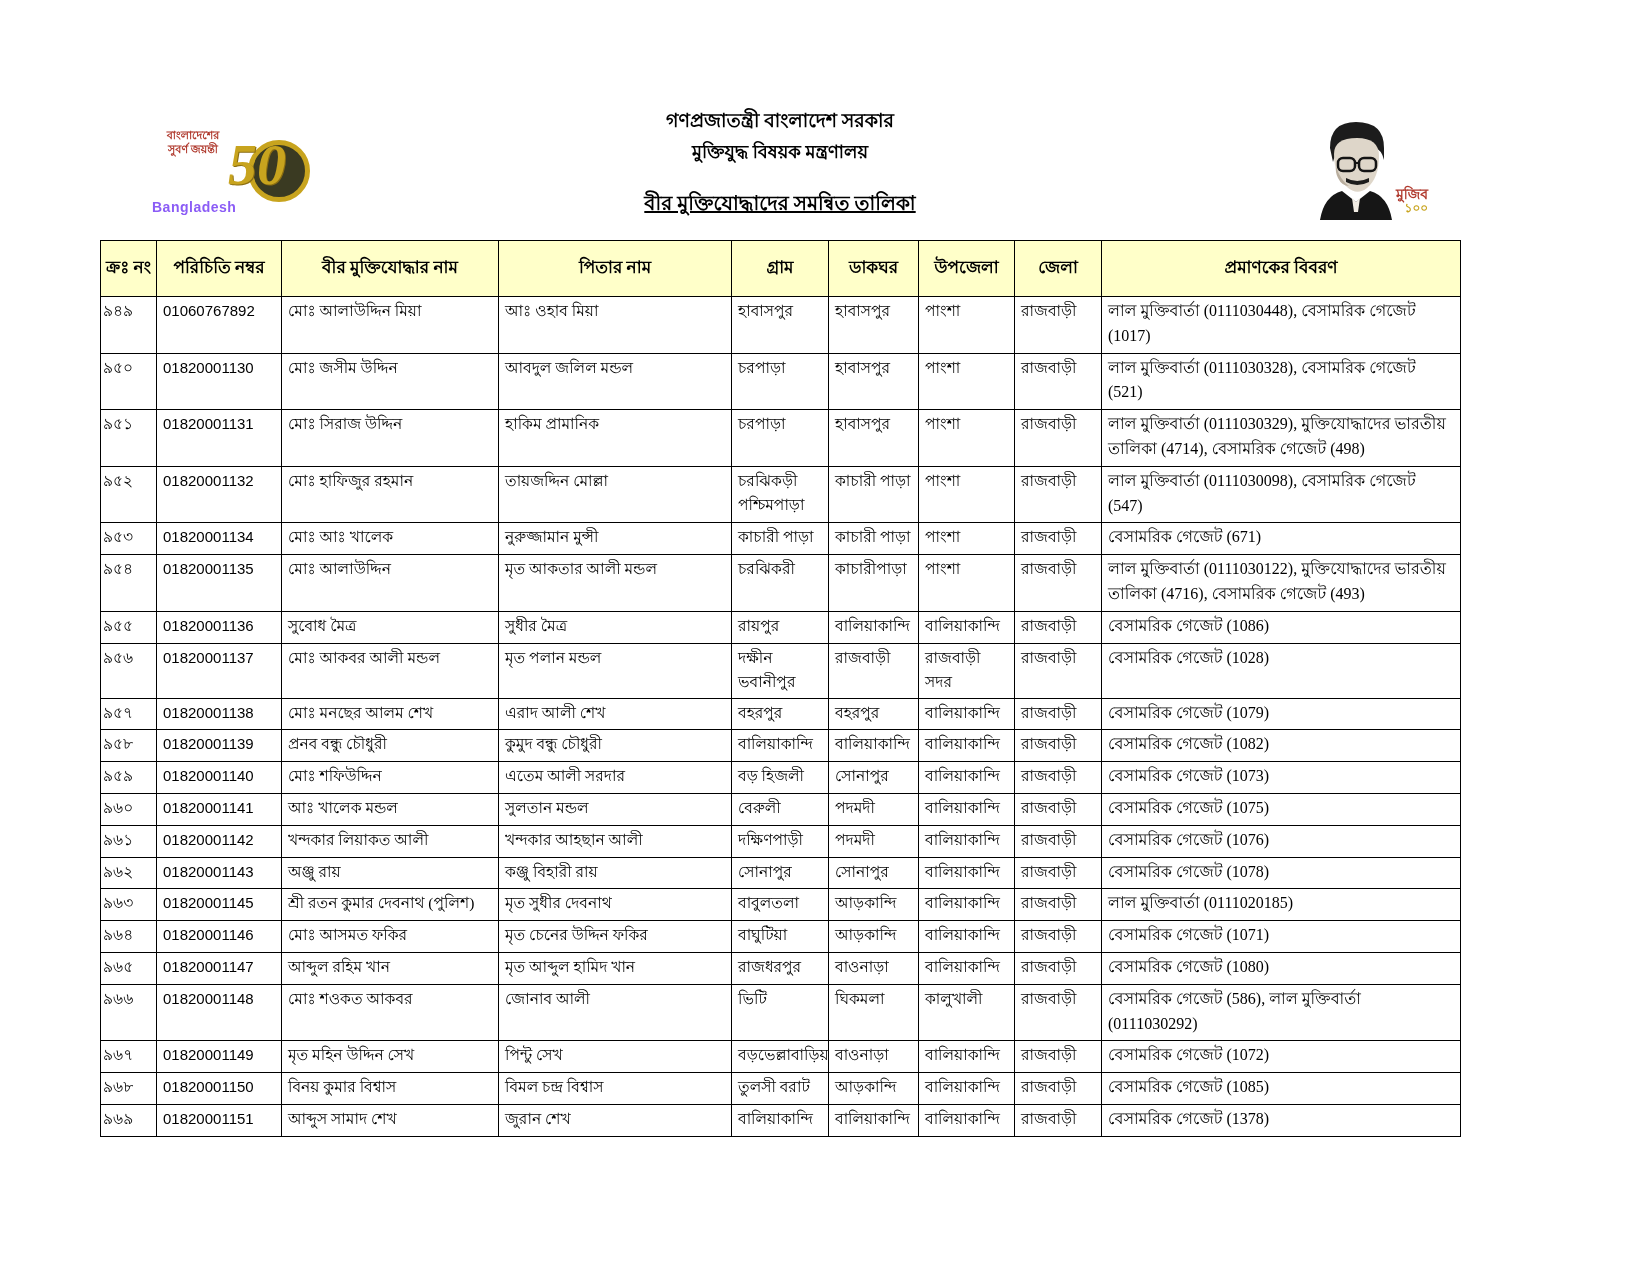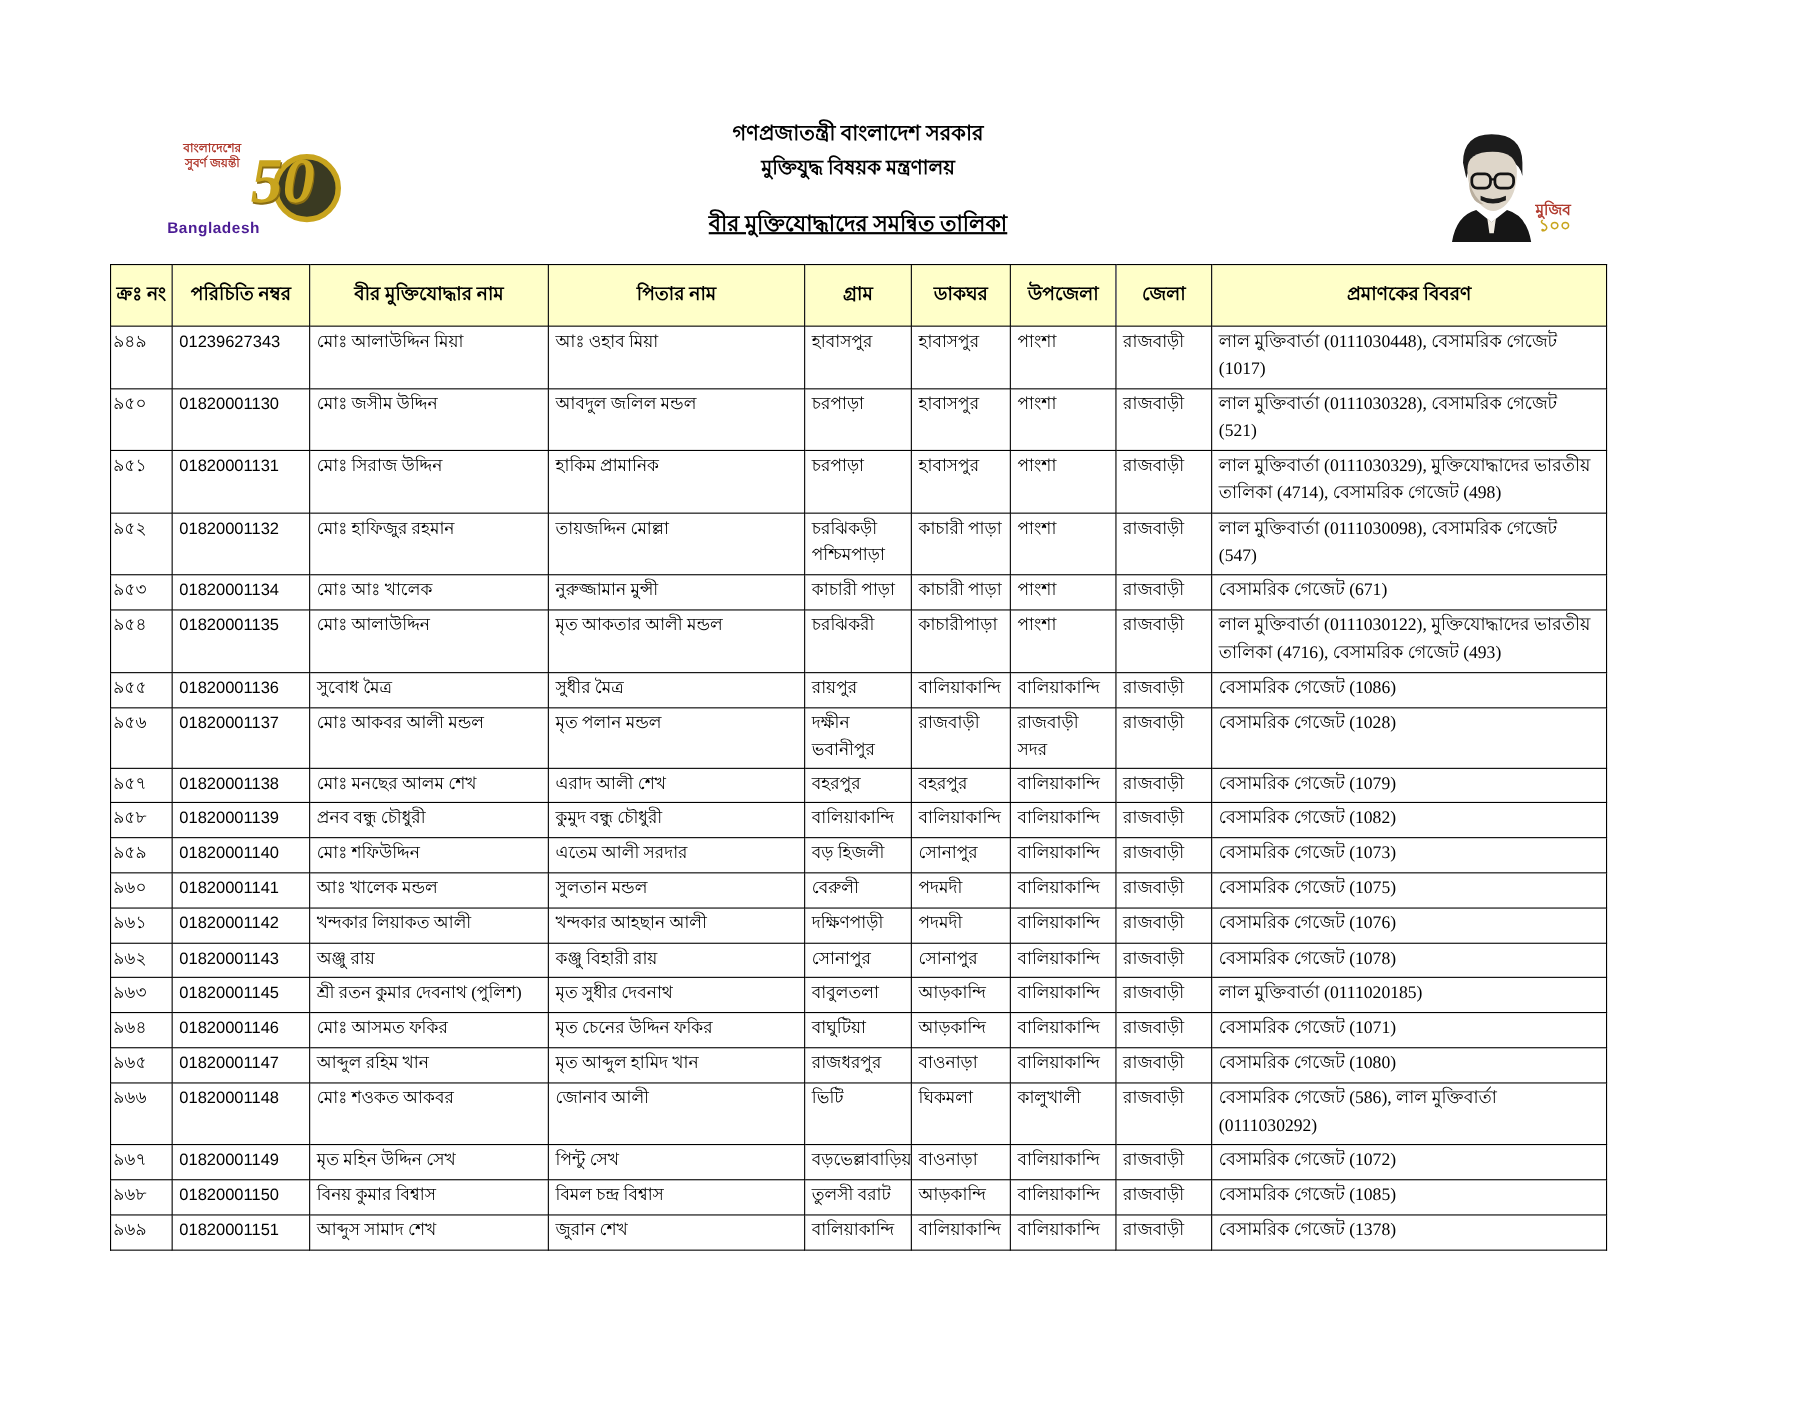--- a/index.html
+++ b/index.html
@@ -20,39 +20,39 @@
   .ministry-line { top: 138px; font-size: 18px; font-weight: bold; }
   .list-title    { top: 188px; font-size: 20px; font-weight: bold; text-decoration: underline; }
 
   
   .logo-left {
     position: absolute; left: 152px; top: 126px; width: 160px; height: 92px;
     display: flex; align-items: center;
   }
   .l50-textcol { width: 82px; text-align: center; }
   .l50-bn { font-size: 11px; line-height: 1.25; color: var(--logo-red, #b03a2e); font-weight: bold; }
-  .l50-en { margin-top: 42px; font-size: 14px; font-weight: bold; color: #4c1d95; letter-spacing: .5px;
+  .l50-en { margin-top: 42px; font-size: 14px; font-weight: bold; color: #8b5cf6; letter-spacing: .5px;
             font-family: "Liberation Sans", sans-serif; }
   .l50-mark { position: relative; width: 78px; height: 88px; }
   .l50-circle {
     position: absolute; right: 2px; top: 12px; width: 62px; height: 62px; border-radius: 50%;
     background: #3a3a22; border: 5px solid var(--logo-gold, #c8a41e);
   }
   .l50-num {
     position: absolute; left: -6px; top: 8px; font-size: 58px; font-weight: bold;
     color: var(--logo-gold, #c8a41e); font-style: italic; line-height: 1;
     text-shadow: 1px 1px 0 #8a6d12; font-family: Liberation Serif, serif;
   }
 
   
   .logo-right { position: absolute; left: 1292px; top: 114px; width: 136px; height: 106px; }
   .logo-right svg { display: block; }
   .m100-text { position: absolute; right: 0px; bottom: 6px; text-align: right; line-height: 1; }
   .m100-bn  { display: block; color: var(--logo-red, #b03a2e); font-weight: bold; font-size: 14px; margin-top: 16px; }
-  .m100-num { display: block; color: var(--logo-gold, #c8a41e); font-weight: bold; font-size: 15px; }
+  .m100-num { display: block; color: var(--logo-gold, #c8a41e); font-weight: bold; font-size: 12px; }
 
   
   table.ff-table {
     position: absolute; left: 100px; top: 240px; width: 1360px;
     border-collapse: collapse; table-layout: fixed;
   }
   .ff-table th, .ff-table td {
     border: 1px solid #000;
     overflow: hidden;
   }
@@ -144,21 +144,21 @@
           <th class="c4">গ্রাম</th>
           <th class="c5">ডাকঘর</th>
           <th class="c6">উপজেলা</th>
           <th class="c7">জেলা</th>
           <th class="c8">প্রমাণকের বিবরণ</th>
         </tr>
     </thead>
     <tbody id="table-body">
         <tr>
           <td class="c0">৯৪৯</td>
-          <td class="c1">01239627343</td>
+          <td class="c1">01060767892</td>
           <td class="c2">মোঃ আলাউদ্দিন মিয়া</td>
           <td class="c3">আঃ ওহাব মিয়া</td>
           <td class="c4">হাবাসপুর</td>
           <td class="c5">হাবাসপুর</td>
           <td class="c6">পাংশা</td>
           <td class="c7">রাজবাড়ী</td>
           <td class="c8">লাল মুক্তিবার্তা (0111030448), বেসামরিক গেজেট (1017)</td>
         </tr>
         <tr>
           <td class="c0">৯৫০</td>

